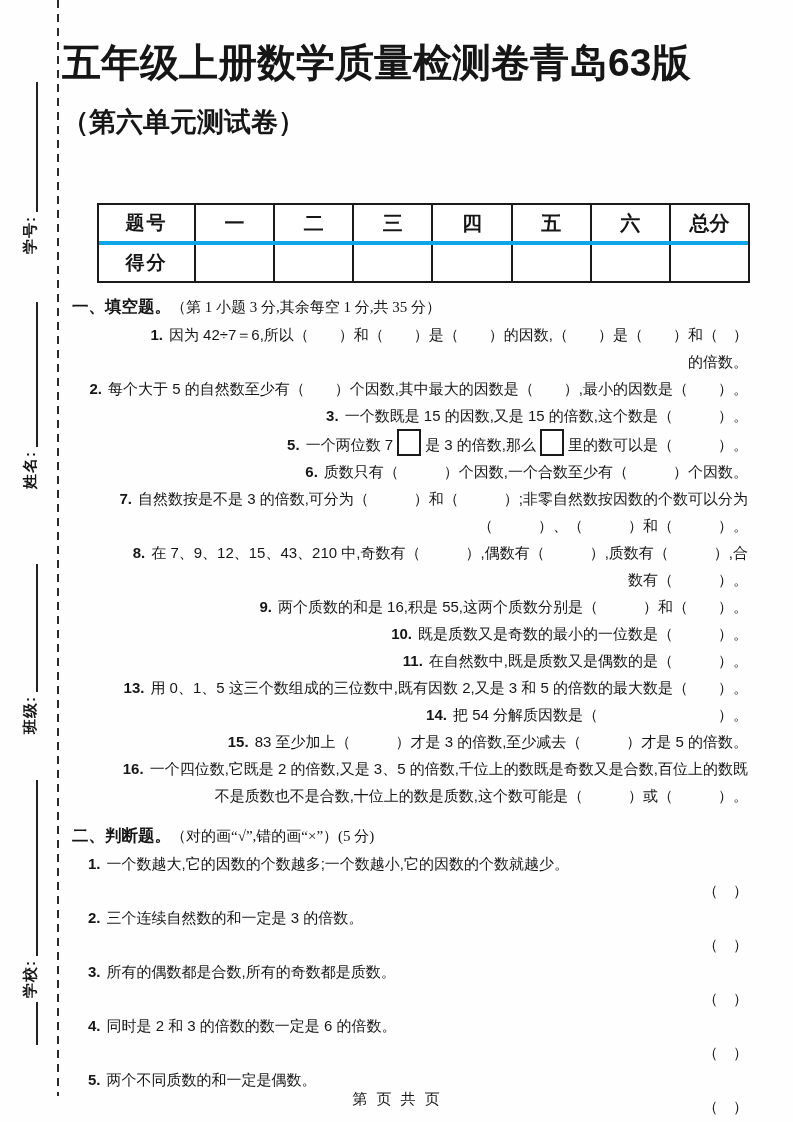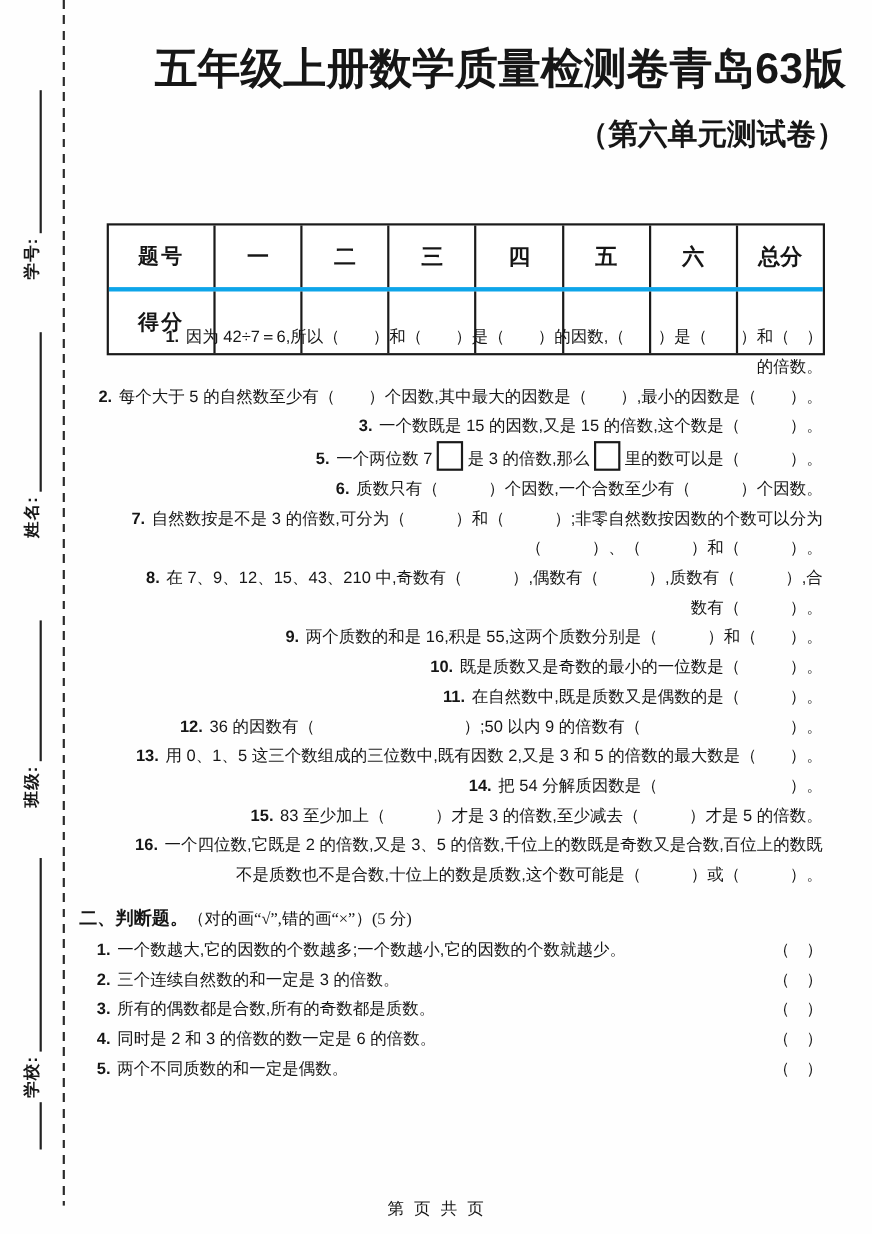--- a/index.html
+++ b/index.html
@@ -18,42 +18,42 @@
     position:absolute;left:18px;height:22px;display:flex;align-items:flex-end;
     transform:rotate(-90deg);transform-origin:0 0;white-space:nowrap;
   }
   .side-label{font-size:15px;font-weight:bold;letter-spacing:1px;line-height:20px;margin:0 4px;}
   .wline{display:inline-block;height:2px;background:#222;margin-bottom:2px;}
   .g1{top:258px}.g1 .wline{width:130px}
   .g2{top:493px}.g2 .wline{width:145px}
   .g3{top:738px}.g3 .wline{width:128px}
   .g4{top:1045px}.g4 .wline.main{width:176px}.g4 .wline.lead{width:43px}
   
-  .header{position:absolute;left:62px;right:24px;top:40px;text-align:right;}
+  .header{position:absolute;left:62px;right:24px;top:40px;text-align:left;}
   .title{font-size:39px;font-weight:bold;letter-spacing:0;line-height:1.2;}
   .subtitle{font-size:27px;font-weight:bold;margin-top:17px;}
   .meta{position:absolute;right:57px;top:177px;font-size:17px;font-weight:bold;margin-top:47px;}
   
   .score-table{position:absolute;left:97px;top:203px;width:649px;border:2px solid #1a1a1a;background:#fff;}
-  .srow{display:grid;grid-template-columns:95px repeat(7,1fr);height:56px;}
+  .srow{display:grid;grid-template-columns:95px repeat(7,1fr);height:36px;}
   .srow + .srow{border-top:4px solid #0ea5e9;}
   .cell{border-left:2px solid #1a1a1a;display:flex;align-items:center;justify-content:center;font-weight:bold;}
   .cell:first-child{border-left:none;}
   .cell.rowlabel{font-size:19px;letter-spacing:2px;}
   .cell.col{font-size:20px;}
   
   .content{position:absolute;left:72px;top:293px;width:676px;font-size:15px;line-height:27px;}
   .sec-head b{font-size:16.5px;}
   .note{font-family:"Liberation Serif","DejaVu Serif",serif;font-size:15px;}
   .q{margin-left:16px;padding-left:19px;text-indent:-19px;text-align:right;}
   .qnum{margin-right:6px;}
   .qtext{white-space:pre-wrap;}
   .sqbox{display:inline-block;width:20px;height:23px;border:2px solid #1a1a1a;vertical-align:-6px;margin:0 4px;text-indent:0;background:#fff;}
   .s2{margin-top:13px;}
-  .tf{display:flex;margin-left:16px;}
+  .tf{display:flex;margin-left:16px;flex-direction:column;}
   .tf-paren{margin-left:auto;}
   .footer{position:absolute;left:0;right:0;top:1090px;text-align:center;font-size:15px;word-spacing:3px;letter-spacing:1px;}
 </style>
 </head>
 <body>
 
 <div class="page">
 
   <div class="dashline"></div>
 
@@ -99,35 +99,37 @@
         <div class="cell"></div>
         <div class="cell"></div>
         <div class="cell"></div>
         <div class="cell"></div>
         <div class="cell"></div>
         <div class="cell"></div>
       </div>
   </div>
 
   <div class="content">
+    <div class="sec-head">
+      <b>一、填空题。</b><span class="note">（第 1 小题 3 分,其余每空 1 分,共 35 分）</span>
+    </div>
     <div>
         <div class="q"><b class="qnum">1.</b><span class="qtext">因为 42÷7＝6,所以（　　）和（　　）是（　　）的因数,（　　）是（　　）和（　）
 的倍数。</span></div>
         <div class="q"><b class="qnum">2.</b><span class="qtext">每个大于 5 的自然数至少有（　　）个因数,其中最大的因数是（　　）,最小的因数是（　　）。</span></div>
         <div class="q"><b class="qnum">3.</b><span class="qtext">一个数既是 15 的因数,又是 15 的倍数,这个数是（　　　）。</span></div>
         <div class="q"><b class="qnum">5.</b><span class="qtext">一个两位数 7<span class="sqbox"></span>是 3 的倍数,那么<span class="sqbox"></span>里的数可以是（　　　）。</span></div>
         <div class="q"><b class="qnum">6.</b><span class="qtext">质数只有（　　　）个因数,一个合数至少有（　　　）个因数。</span></div>
         <div class="q"><b class="qnum">7.</b><span class="qtext">自然数按是不是 3 的倍数,可分为（　　　）和（　　　）;非零自然数按因数的个数可以分为
 （　　　）、（　　　）和（　　　）。</span></div>
         <div class="q"><b class="qnum">8.</b><span class="qtext">在 7、9、12、15、43、210 中,奇数有（　　　）,偶数有（　　　）,质数有（　　　）,合
 数有（　　　）。</span></div>
         <div class="q"><b class="qnum">9.</b><span class="qtext">两个质数的和是 16,积是 55,这两个质数分别是（　　　）和（　　）。</span></div>
         <div class="q"><b class="qnum">10.</b><span class="qtext">既是质数又是奇数的最小的一位数是（　　　）。</span></div>
         <div class="q"><b class="qnum">11.</b><span class="qtext">在自然数中,既是质数又是偶数的是（　　　）。</span></div>
-        <div class="q"><b class="qnum">12.</b><span class="qtext">36 的因数有（　　　　　　　　　）;50 以内 9 的倍数有（　　　　　　　　　）。</span></div>
         <div class="q"><b class="qnum">13.</b><span class="qtext">用 0、1、5 这三个数组成的三位数中,既有因数 2,又是 3 和 5 的倍数的最大数是（　　）。</span></div>
         <div class="q"><b class="qnum">14.</b><span class="qtext">把 54 分解质因数是（　　　　　　　　）。</span></div>
         <div class="q"><b class="qnum">15.</b><span class="qtext">83 至少加上（　　　）才是 3 的倍数,至少减去（　　　）才是 5 的倍数。</span></div>
         <div class="q"><b class="qnum">16.</b><span class="qtext">一个四位数,它既是 2 的倍数,又是 3、5 的倍数,千位上的数既是奇数又是合数,百位上的数既
 不是质数也不是合数,十位上的数是质数,这个数可能是（　　　）或（　　　）。</span></div>
       </div>
 
     <div class="sec-head s2">
       <b>二、判断题。</b><span class="note">（对的画“√”,错的画“×”）(5 分)</span>
     </div>

